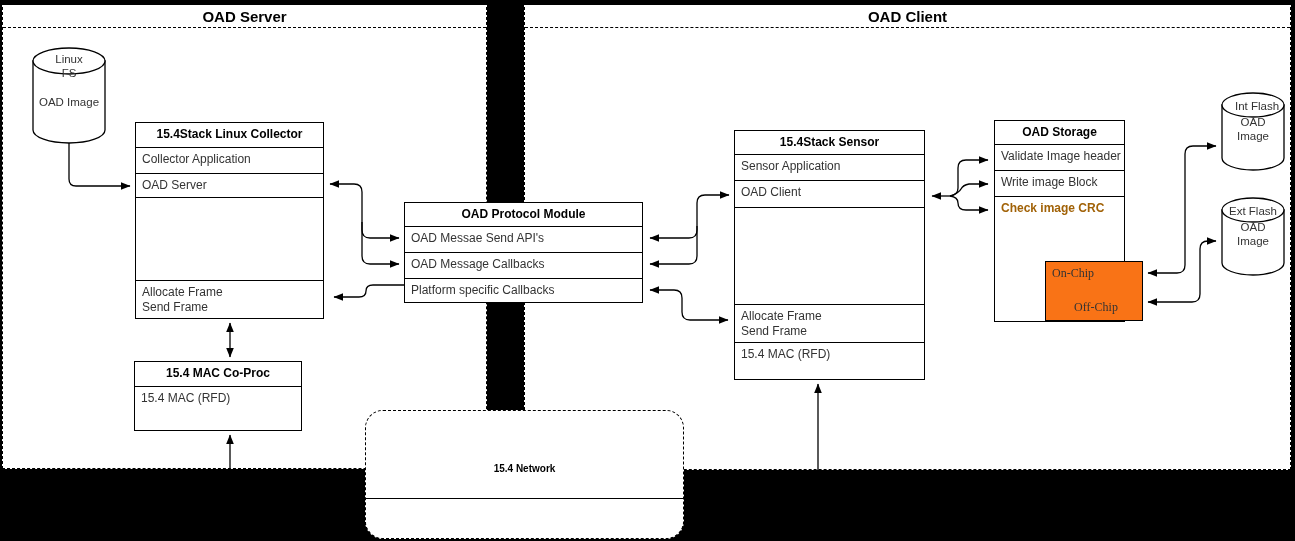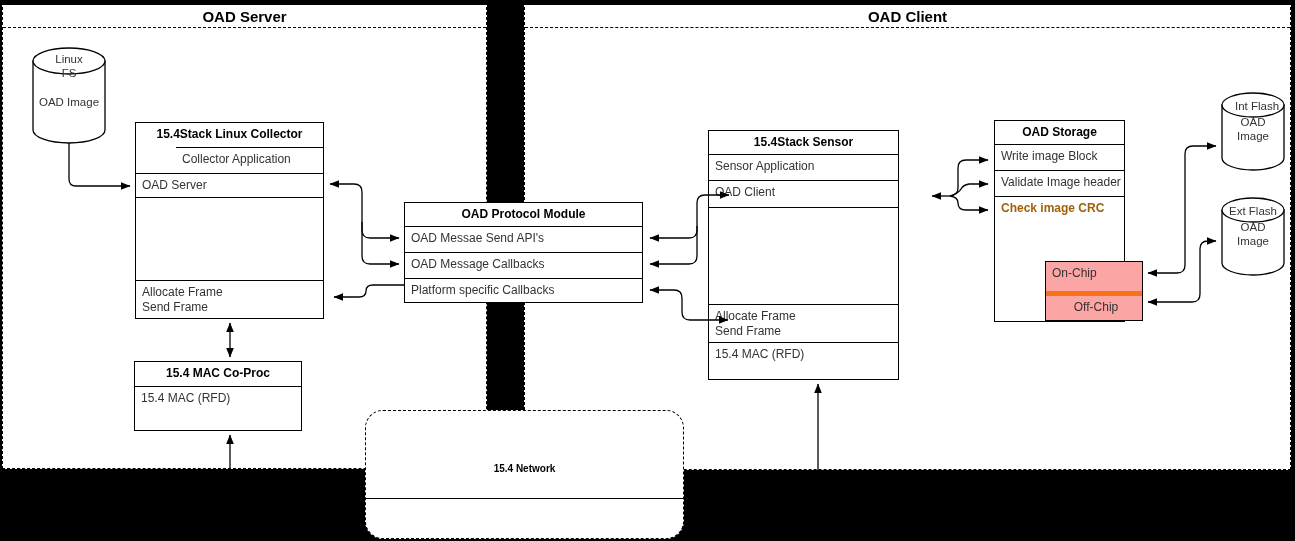--- a/index.html
+++ b/index.html
@@ -6,21 +6,21 @@
   .stage {
     position:relative; width:1295px; height:541px; background:#000;
     overflow:hidden; font-family:"Liberation Sans", sans-serif;
   }
   .panel { position:absolute; background:#fff; border:1px dashed #000; border-top:3px solid #000; box-sizing:border-box; z-index:1; }
   .panel-title { height:23px; border-bottom:1px dashed #000; text-align:center; font-weight:bold; font-size:15px; color:#000; padding-top:3px; box-sizing:border-box; }
   .dbox { position:absolute; background:#fff; border:1px solid #000; box-sizing:border-box; z-index:2; }
   .dbox .hd { font-weight:bold; font-size:12px; text-align:center; color:#000; padding-top:4px; box-sizing:border-box; }
   .dbox .row { border-top:1px solid #000; font-size:12px; color:#333; padding:4px 2px 0 6px; box-sizing:border-box; white-space:pre-line; line-height:15px; overflow:hidden; }
   .dbox .row.bold { font-weight:bold; color:#a16207; }
-  .subbox { position:absolute; background:#fca5a5; border:1px solid #000; box-sizing:border-box; }
+  .subbox { position:absolute; background:#f97316; border:1px solid #000; box-sizing:border-box;font-family:Liberation Serif, serif; }
   .subbox .row { border-top:none; }
   .subbox .row + .row { border-top:5px solid #f97316;text-align:center; }
   .netbox { position:absolute; background:#fff; border:1px dashed #000; border-radius:18px; box-sizing:border-box; z-index:2; }
   .netbox .net-title { text-align:center; font-weight:bold; font-size:10px; color:#000; padding-top:52px; }
   .net-line { position:absolute; left:0; right:0; top:87px; border-top:1px solid #000; }
   svg.overlay { position:absolute; left:0; top:0; z-index:5; pointer-events:none; }
   .cyl-label { position:absolute; z-index:6; font-size:11.5px; color:#333; text-align:center; white-space:pre-line; line-height:14px; }
 </style>
 </head>
 <body>
@@ -29,53 +29,53 @@
 
   <div class="panel" style="left:2px; top:2px; width:485px; height:467px;">
     <div class="panel-title">OAD Server</div>
   </div>
   <div class="panel" style="left:524px; top:2px; width:767px; height:468px;">
     <div class="panel-title">OAD Client</div>
   </div>
 
   <div class="dbox" style="left:135px; top:122px; width:189px; height:197px;">
     <div class="hd" style="height:24px;">15.4Stack Linux Collector</div>
-    <div class="row" style="height:26px;margin-left:40px;">Collector Application</div>
+    <div class="row" style="height:26px;">Collector Application</div>
     <div class="row" style="height:24px;">OAD Server</div>
     <div class="row" style="height:83px;"></div>
     <div class="row" style="height:40px;">Allocate Frame
 Send Frame</div>
   </div>
 
   <div class="dbox" style="left:134px; top:361px; width:168px; height:70px;">
     <div class="hd" style="height:24px;">15.4 MAC Co-Proc</div>
     <div class="row" style="height:46px;">15.4 MAC (RFD)</div>
   </div>
 
   <div class="dbox" style="left:404px; top:202px; width:239px; height:101px;">
     <div class="hd" style="height:23px;">OAD Protocol Module</div>
     <div class="row" style="height:26px;">OAD Messae Send API's</div>
     <div class="row" style="height:26px;">OAD Message Callbacks</div>
     <div class="row" style="height:26px;">Platform specific Callbacks</div>
   </div>
 
-  <div class="dbox" style="left:708px; top:130px; width:191px; height:250px;">
+  <div class="dbox" style="left:734px; top:130px; width:191px; height:250px;">
     <div class="hd" style="height:23px;">15.4Stack Sensor</div>
     <div class="row" style="height:26px;">Sensor Application</div>
     <div class="row" style="height:27px;">OAD Client</div>
     <div class="row" style="height:97px;"></div>
     <div class="row" style="height:38px;">Allocate Frame
 Send Frame</div>
     <div class="row" style="height:39px;">15.4 MAC (RFD)</div>
   </div>
 
   <div class="dbox" style="left:994px; top:120px; width:131px; height:202px;">
     <div class="hd" style="height:23px;">OAD Storage</div>
+    <div class="row" style="height:26px;">Validate Image header</div>
     <div class="row" style="height:26px;">Write image Block</div>
-    <div class="row" style="height:26px;">Validate Image header</div>
     <div class="row bold" style="height:29px;">Check image CRC</div>
     <div class="subbox" style="left:50px; top:140px; width:98px; height:60px;">
       <div class="row" style="height:29px;">On-Chip</div>
       <div class="row" style="height:29px;">Off-Chip</div>
     </div>
   </div>
 
   <div class="netbox" style="left:365px; top:410px; width:319px; height:129px;">
     <div class="net-title">15.4 Network</div>
     <div class="net-line"></div>

